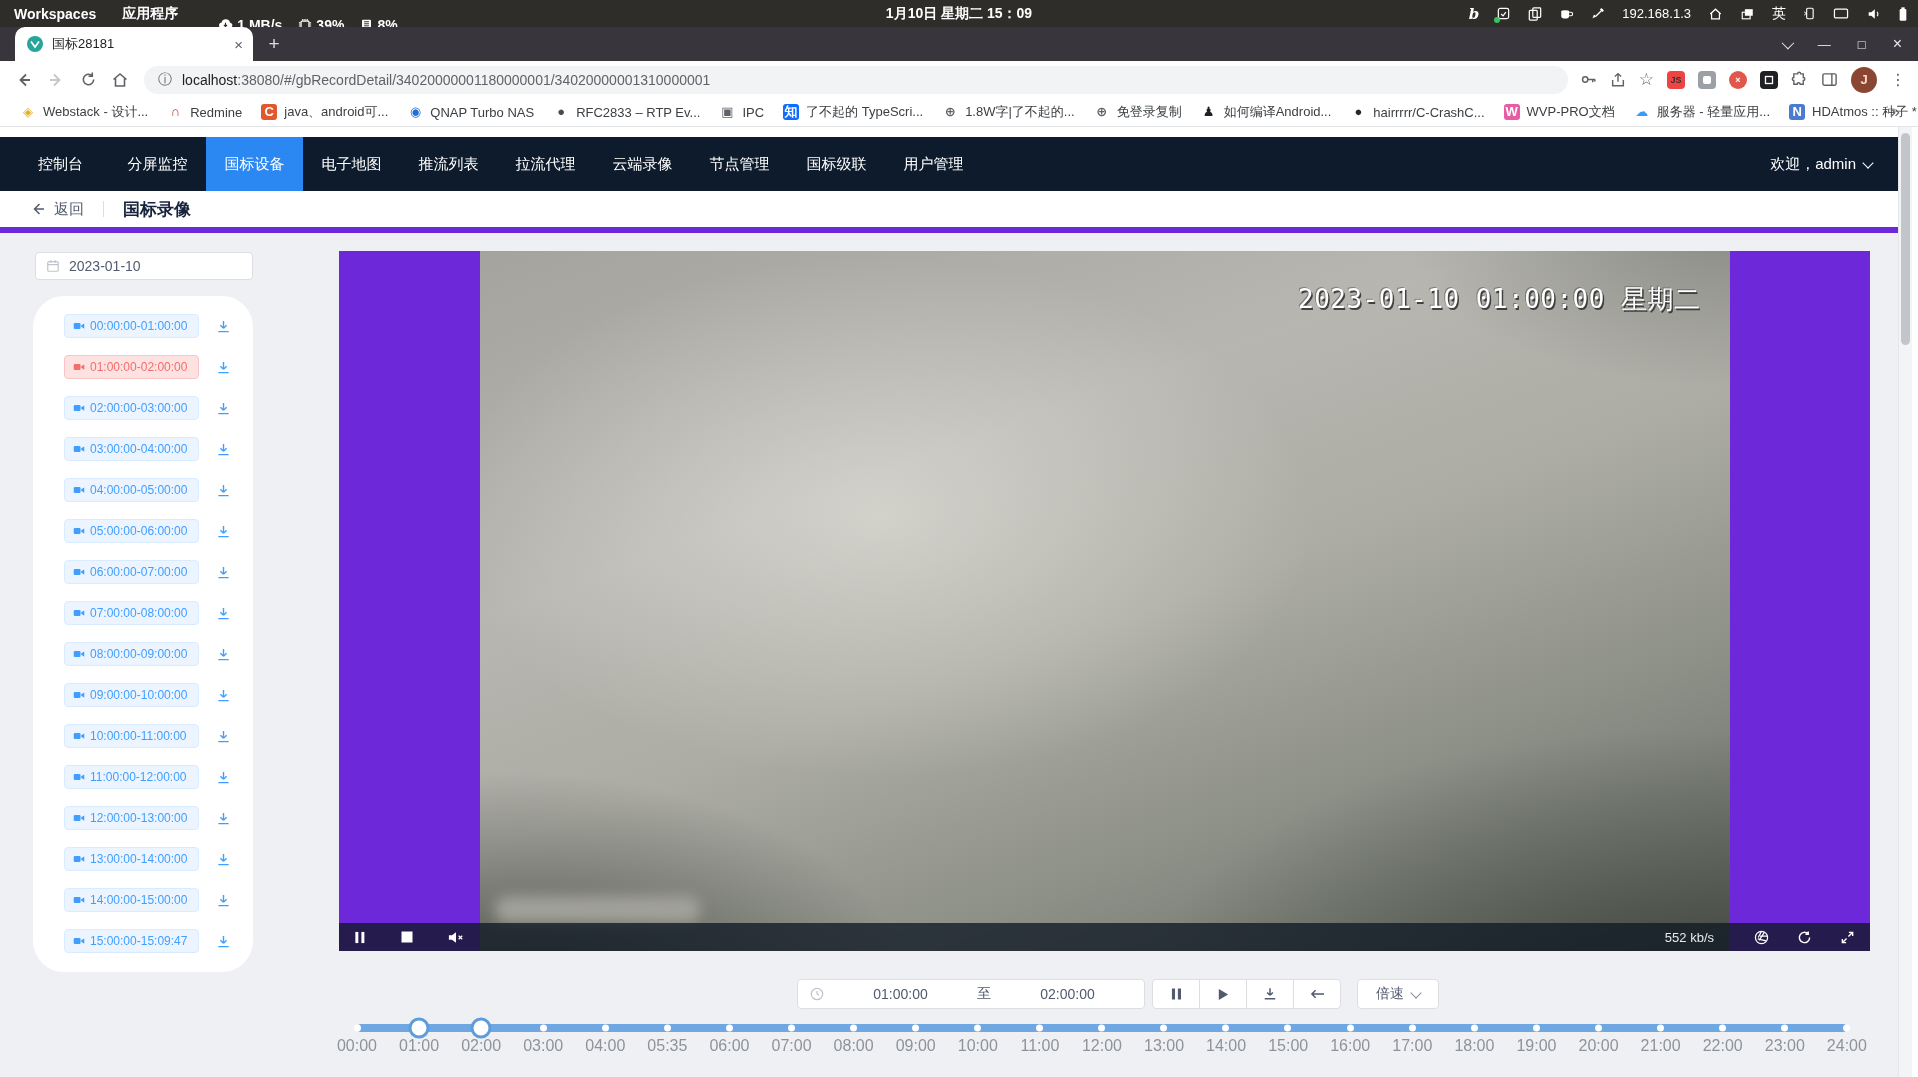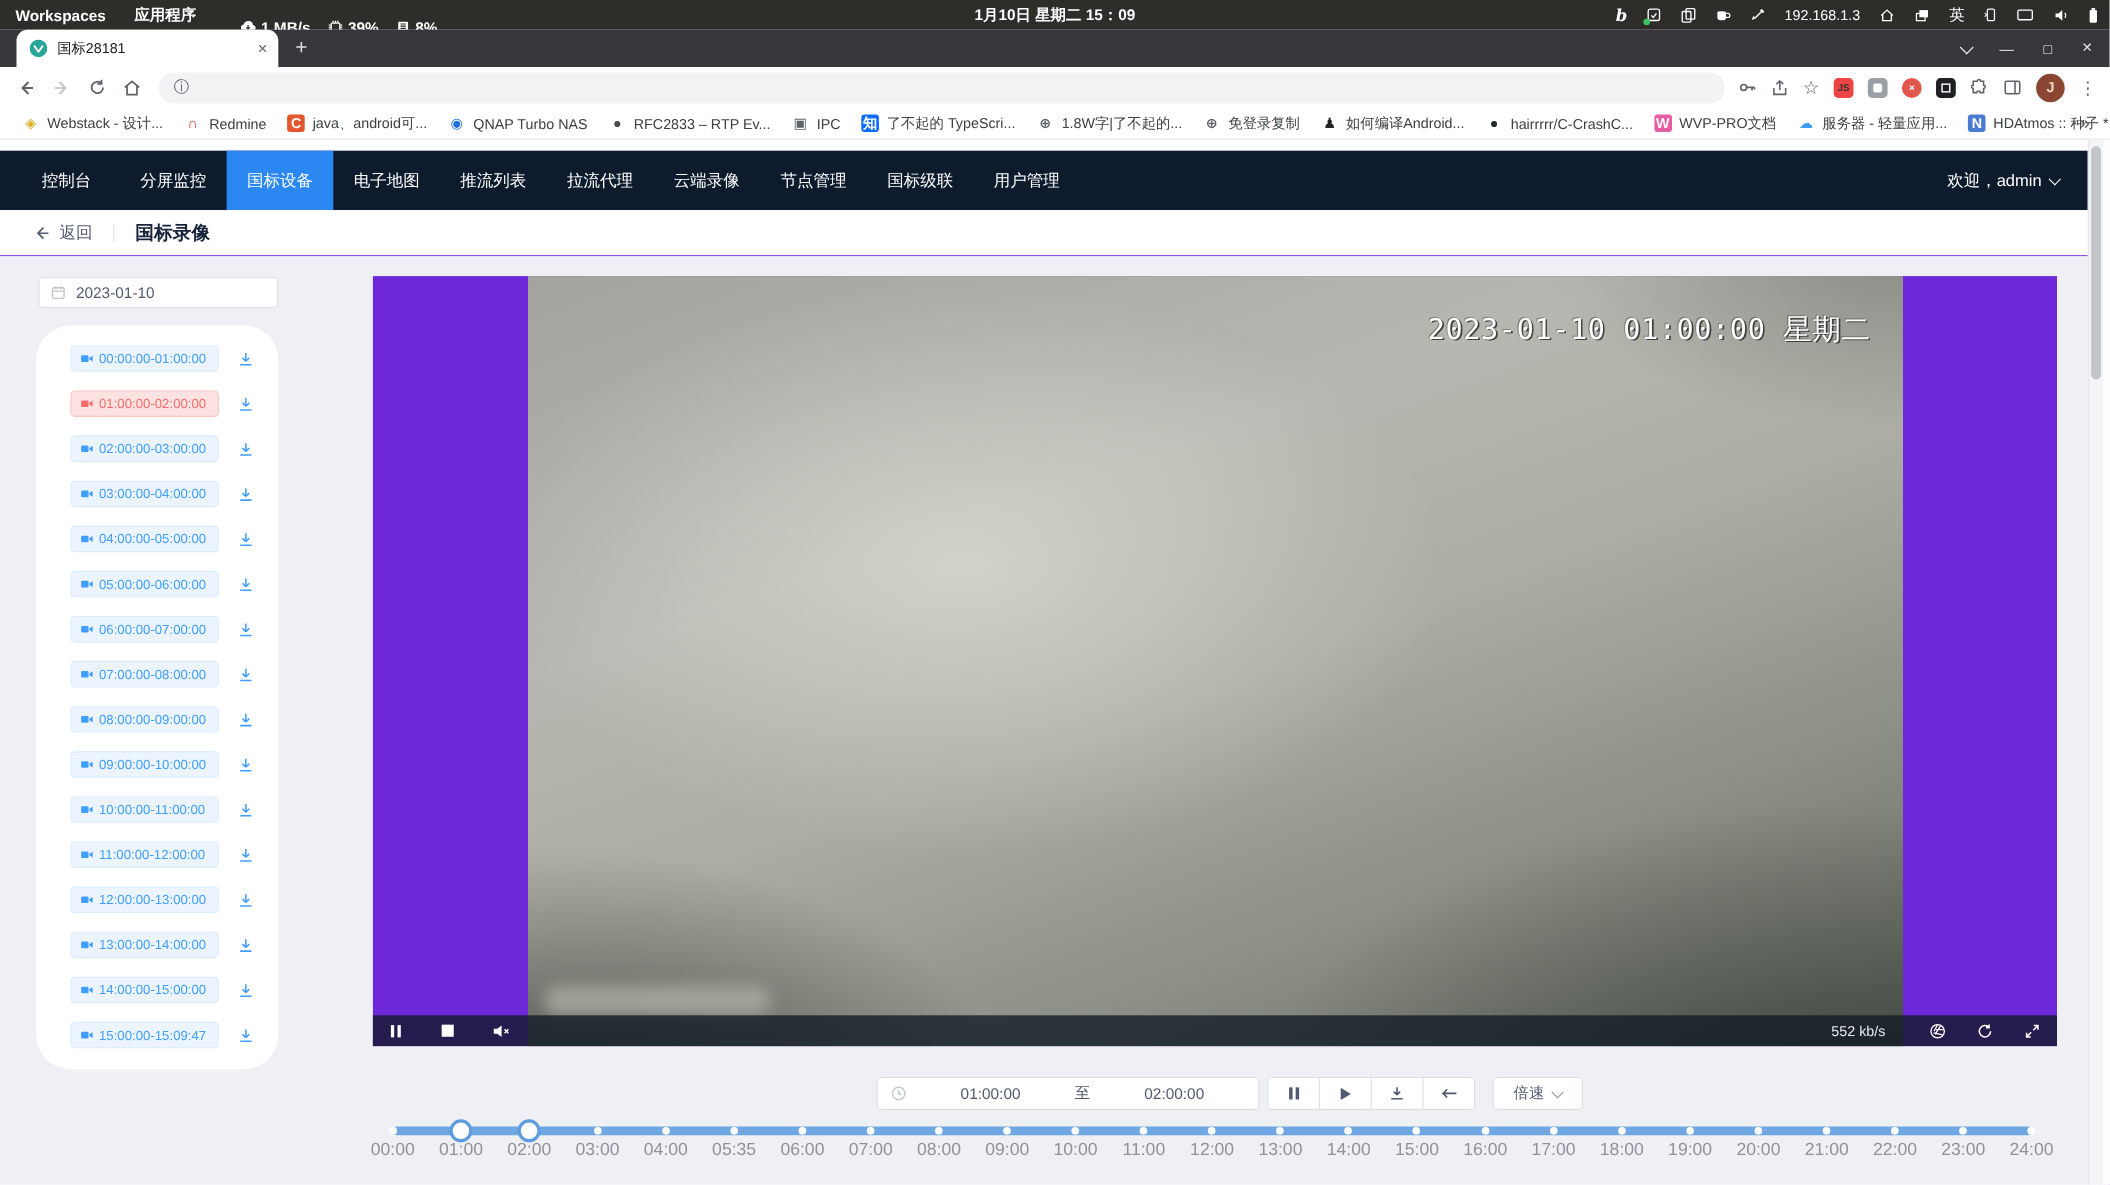--- a/index.html
+++ b/index.html
@@ -53,21 +53,21 @@
   .bm-overflow{margin-left:auto;color:#5f6368;font-size:17px;padding-right:6px;}
 
   
   .navbar{position:absolute;left:0;top:137px;width:1898px;height:54px;background:#0e1b2c;display:flex;color:#fff;font-size:15px;justify-content:flex-end;}
   .nav-list{display:flex;margin-left:12px;}
   .nav-item{width:97px;display:flex;align-items:center;justify-content:center;cursor:pointer;}
   .nav-item.active{background:#2b87f2;}
   .welcome{margin-left:auto;margin-right:26px;display:flex;align-items:center;gap:8px;}
   .chev-w{display:inline-block;width:7px;height:7px;border-right:1.4px solid #fff;border-bottom:1.4px solid #fff;transform:rotate(45deg);margin-top:-3px;}
 
-  .pghead{position:absolute;left:0;top:191px;width:1898px;height:42px;background:#fff;border-bottom:1px solid #6d28d9;
+  .pghead{position:absolute;left:0;top:191px;width:1898px;height:42px;background:#fff;border-bottom:6px solid #6d28d9;
           display:flex;align-items:center;padding-left:30px;box-sizing:border-box;}
   .backlink{display:flex;align-items:center;gap:8px;color:#515a6e;font-size:15px;cursor:pointer;}
   .pg-div{width:1px;height:16px;background:#dcdee2;margin:0 19px;}
   .pg-title{font-size:17px;font-weight:bold;color:#17233d;}
 
   .content{position:absolute;left:0;top:233px;width:1898px;height:844px;background:#eef0f4;}
 
   .datebox{position:absolute;left:35px;top:19px;width:218px;height:28px;background:#fff;border:1px solid #dcdee2;border-radius:4px;
            display:flex;align-items:center;gap:9px;padding:0 10px;box-sizing:border-box;font-size:14px;color:#515a6e;}
 
@@ -261,20 +261,21 @@
           <path d="M14.5 9a5.5 5.5 0 11-1.6-3.9M13 1.5v4h-4"></path>
         </svg>
       </span>
     <span class="tbtn">
         <svg width="18" height="18" viewBox="0 0 18 18" fill="none" stroke="#5f6368" stroke-width="1.6">
           <path d="M2.5 8.5L9 3l6.5 5.5M4.5 7.5V15h9V7.5"></path>
         </svg>
       </span>
     <div class="urlbar">
       <span class="url-info">ⓘ</span>
+      <span class="url-text"><b>localhost</b><span>:38080/#/gbRecordDetail/34020000001180000001/34020000001310000001</span></span>
     </div>
     <div class="tb-right">
       <span>
           <svg width="17" height="17" viewBox="0 0 18 18" fill="none" stroke="#5f6368" stroke-width="1.6">
             <circle cx="5.5" cy="9" r="2.8"></circle>
             <path d="M8.3 9H16M13.5 9v3M15.8 9v2"></path>
           </svg>
         </span>
       <span>
           <svg width="16" height="16" viewBox="0 0 18 18" fill="none" stroke="#5f6368" stroke-width="1.6">

